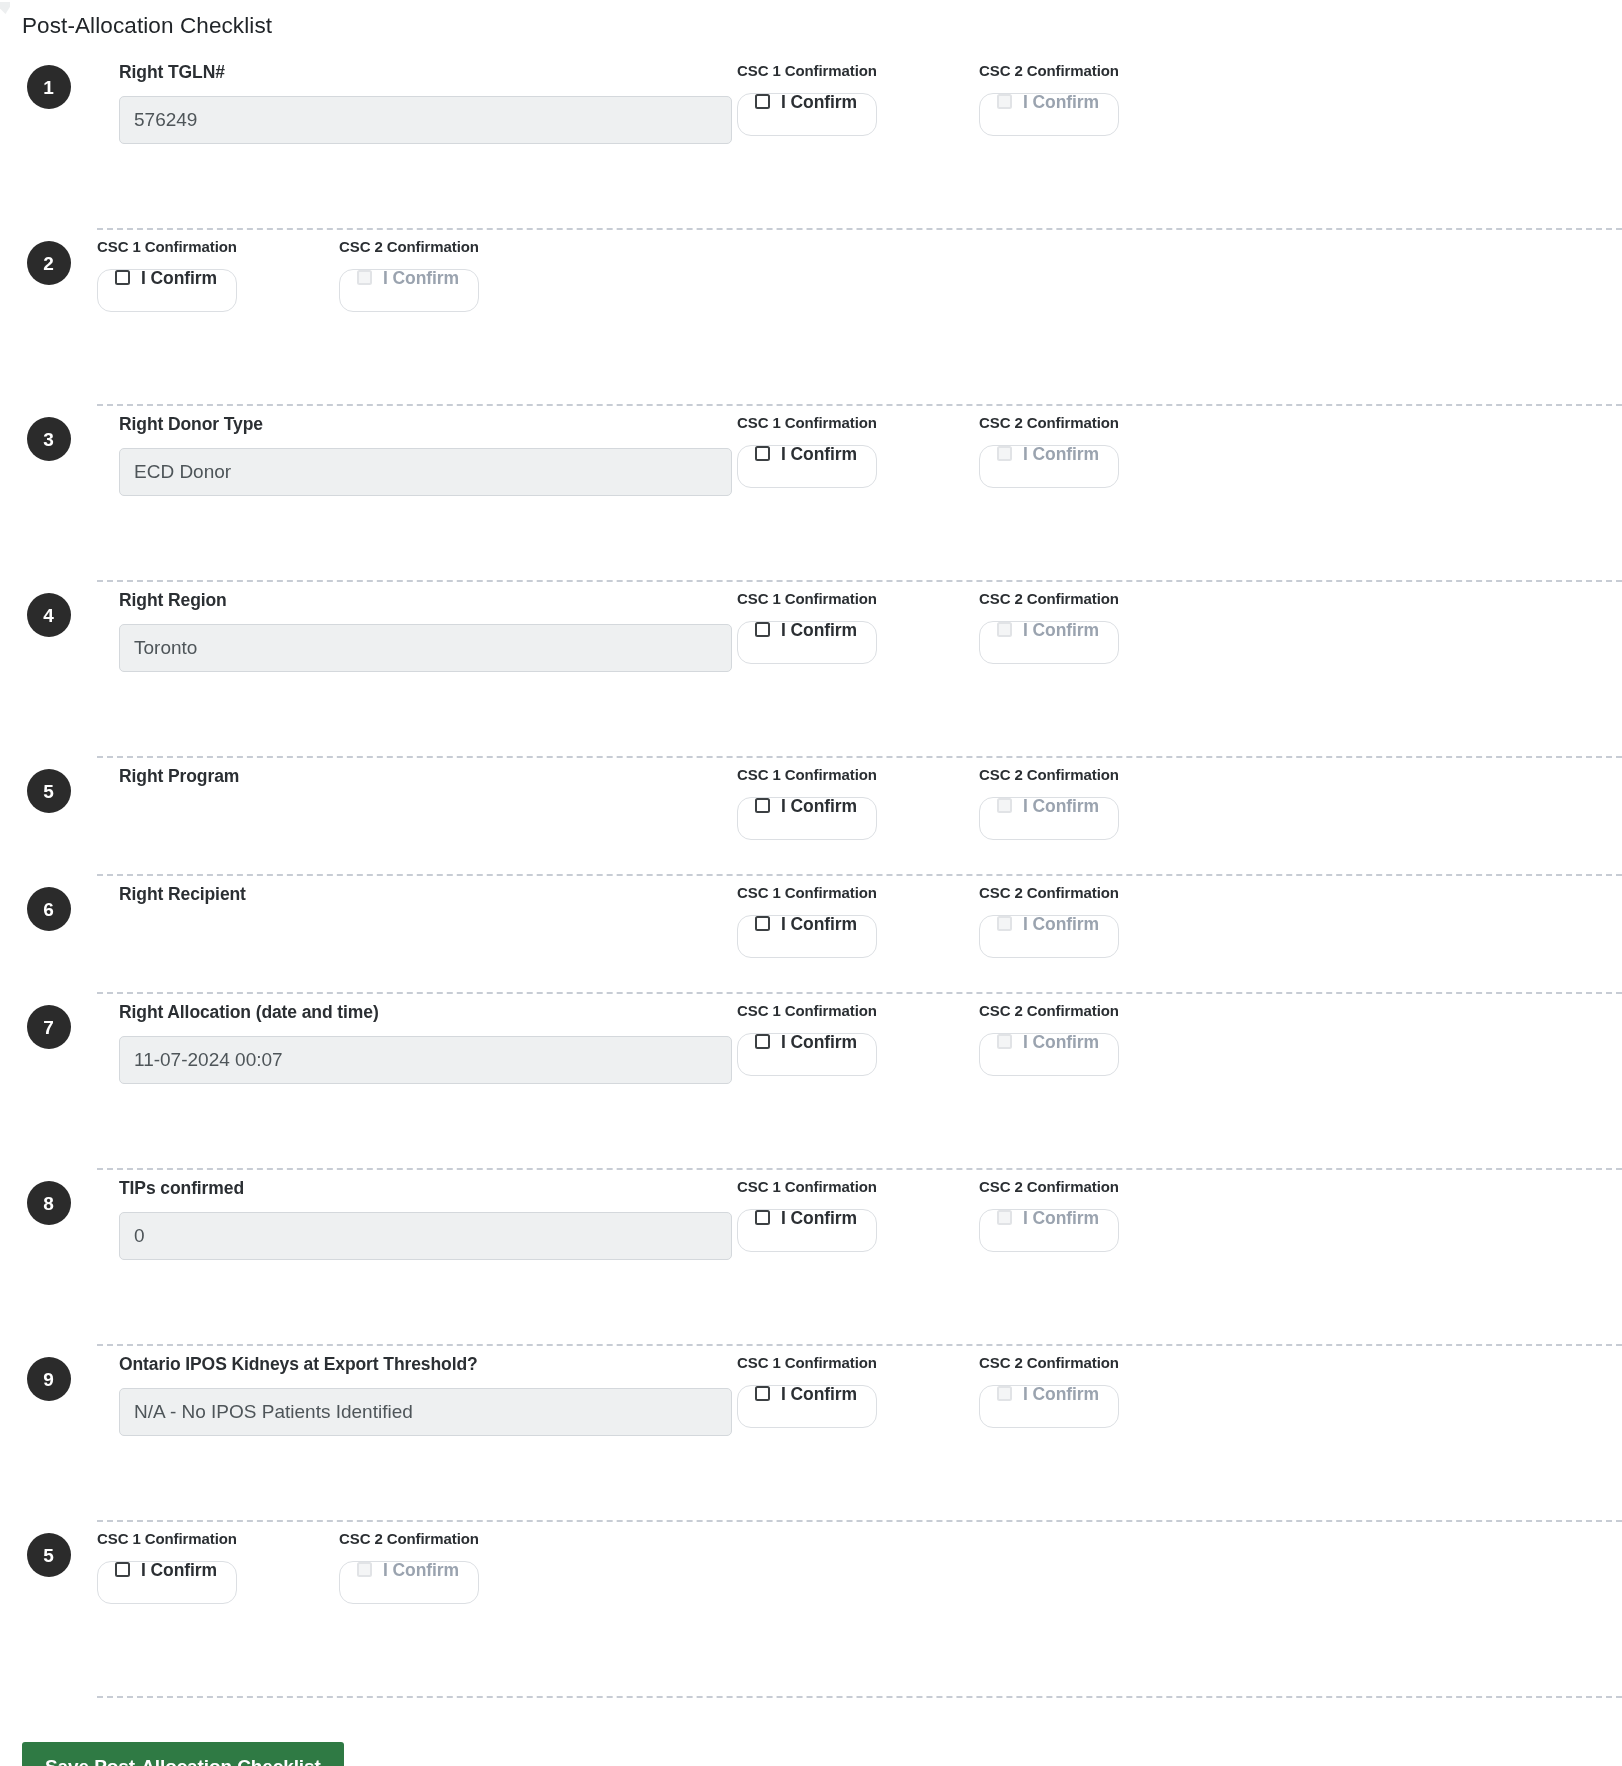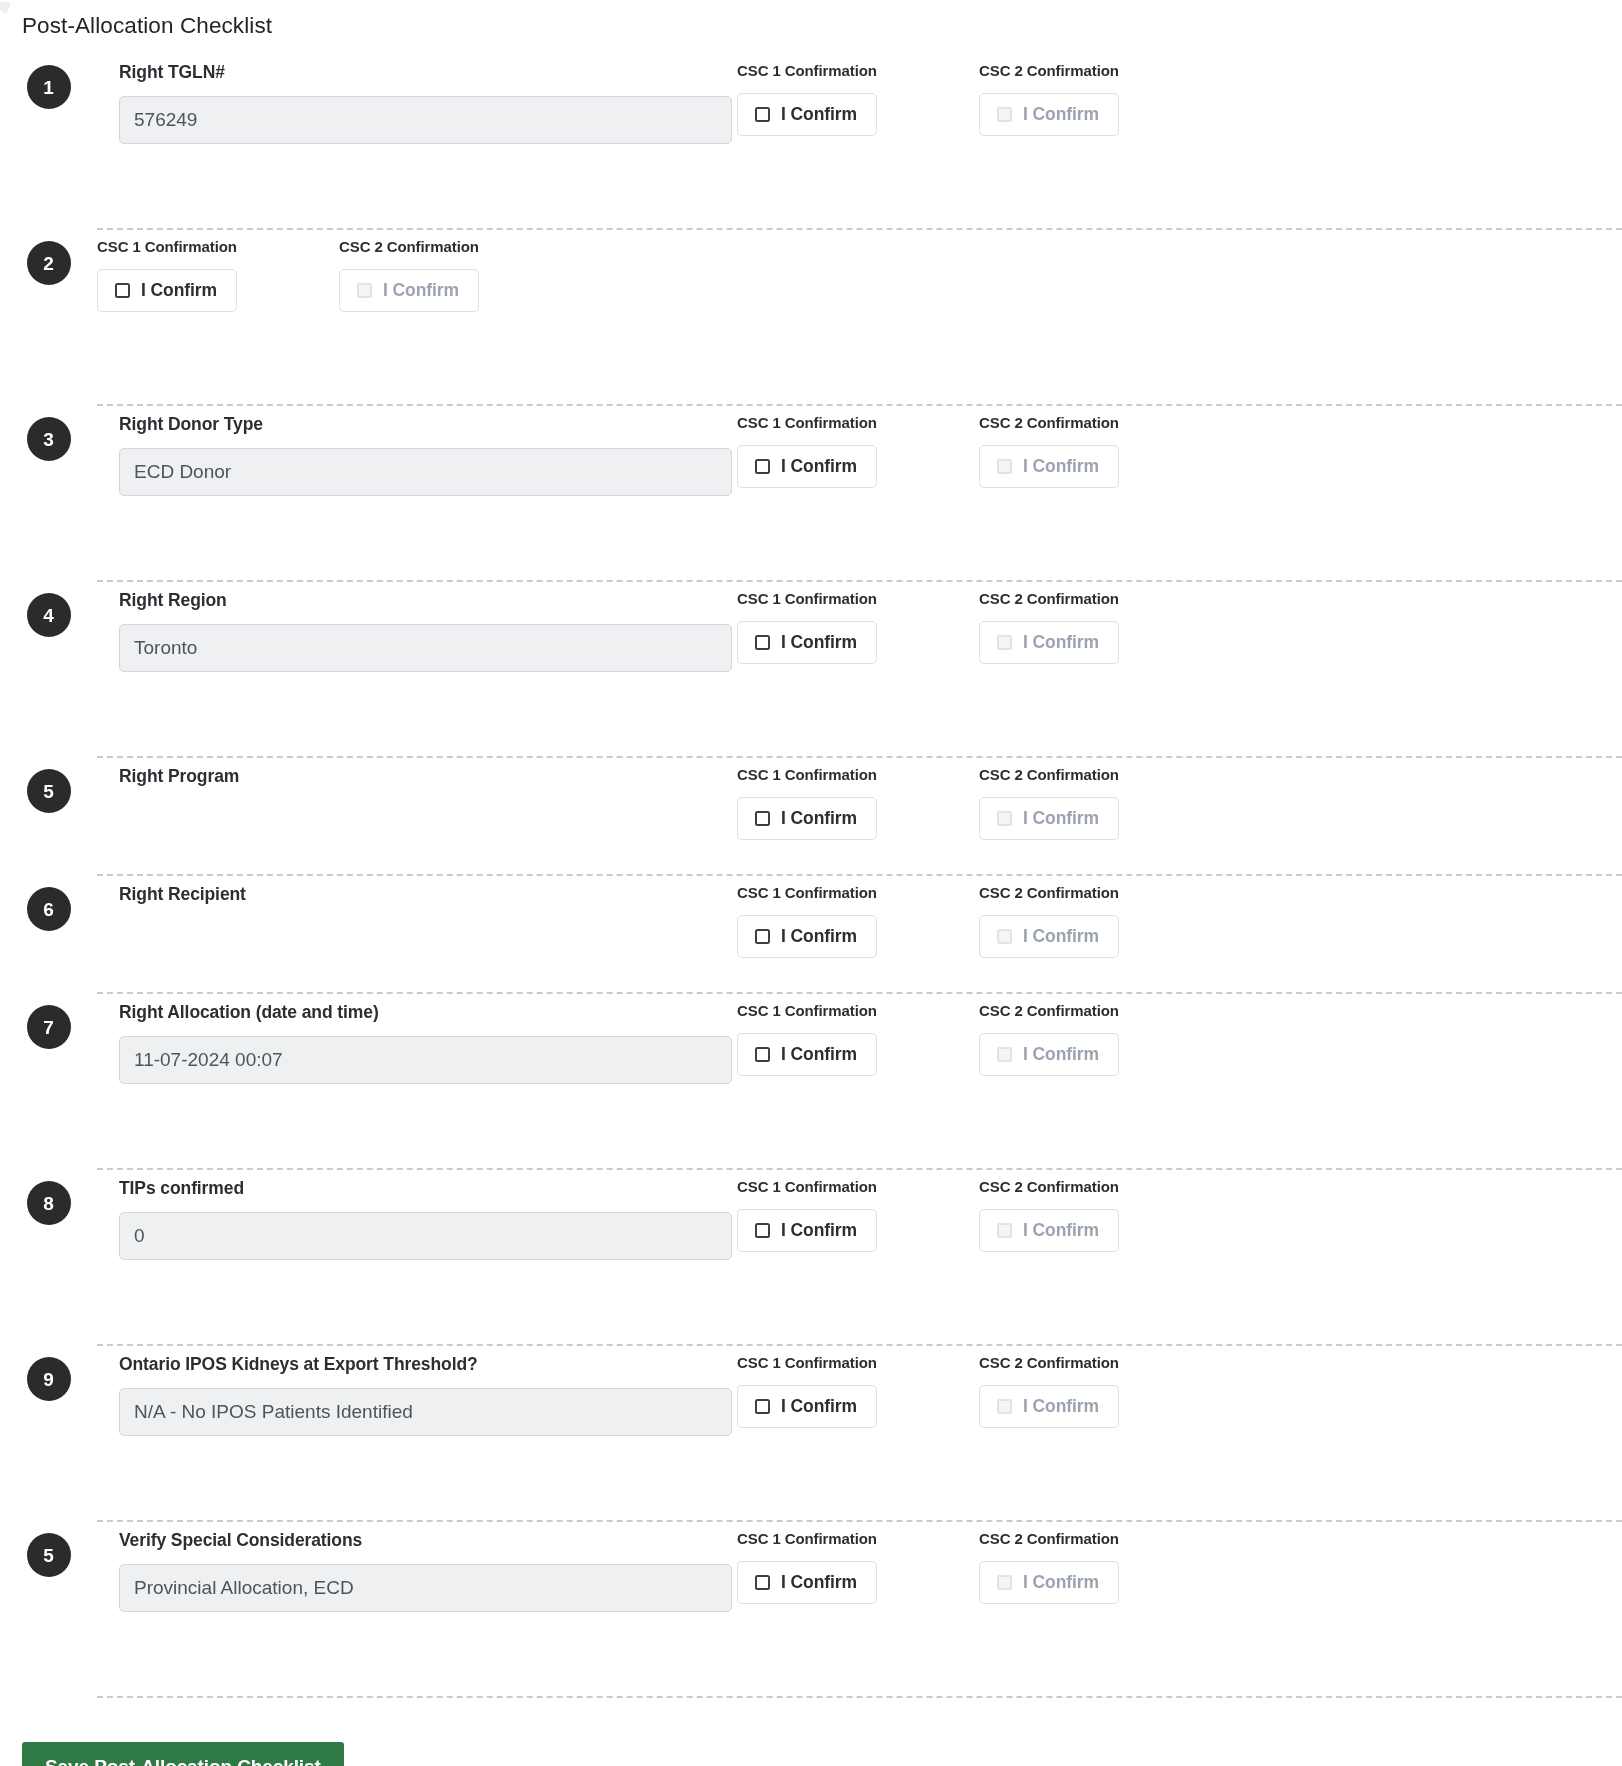--- a/index.html
+++ b/index.html
@@ -118,26 +118,25 @@
     font-weight: 700;
     color: #2b2f33;
     margin: 0 0 13px 0;
     line-height: 1.2;
     white-space: nowrap;
     letter-spacing: -.1px;
   }
 
   .confirm-box {
     display: inline-flex;
-    align-items: center;
     gap: 11px;
     height: 43px;
     padding: 0 19px 0 17px;
     border: 1px solid #dcdfe3;
-    border-radius: 5px;
+    border-radius: 14px;
     background: #ffffff;
     cursor: pointer;
     user-select: none;
   }
   .confirm-box.disabled { cursor: default; }
 
   .cb {
     width: 15px; height: 15px;
     border: 2px solid #3c4043;
     border-radius: 2.5px;
@@ -336,24 +335,20 @@
           </div></div>
         <div class="confirm-col second"><div class="confirm-header">CSC 2 Confirmation</div><div class="confirm-box disabled">
             <span class="cb"></span>
             <span class="cb-label">I Confirm</span>
           </div></div>
       </div>
       <div class="row has-divider" style="min-height: 176px;">
         <div class="badge-col">
           <div class="badge">5</div>
         </div>
-        <div class="field-col">
-          <div class="field-label">Verify Special Considerations</div>
-          <div class="field-input">Provincial Allocation, ECD</div>
-        </div>
         <div class="confirm-col"><div class="confirm-header">CSC 1 Confirmation</div><div class="confirm-box">
             <span class="cb"></span>
             <span class="cb-label">I Confirm</span>
           </div></div>
         <div class="confirm-col second"><div class="confirm-header">CSC 2 Confirmation</div><div class="confirm-box disabled">
             <span class="cb"></span>
             <span class="cb-label">I Confirm</span>
           </div></div>
       </div>
     </div>

